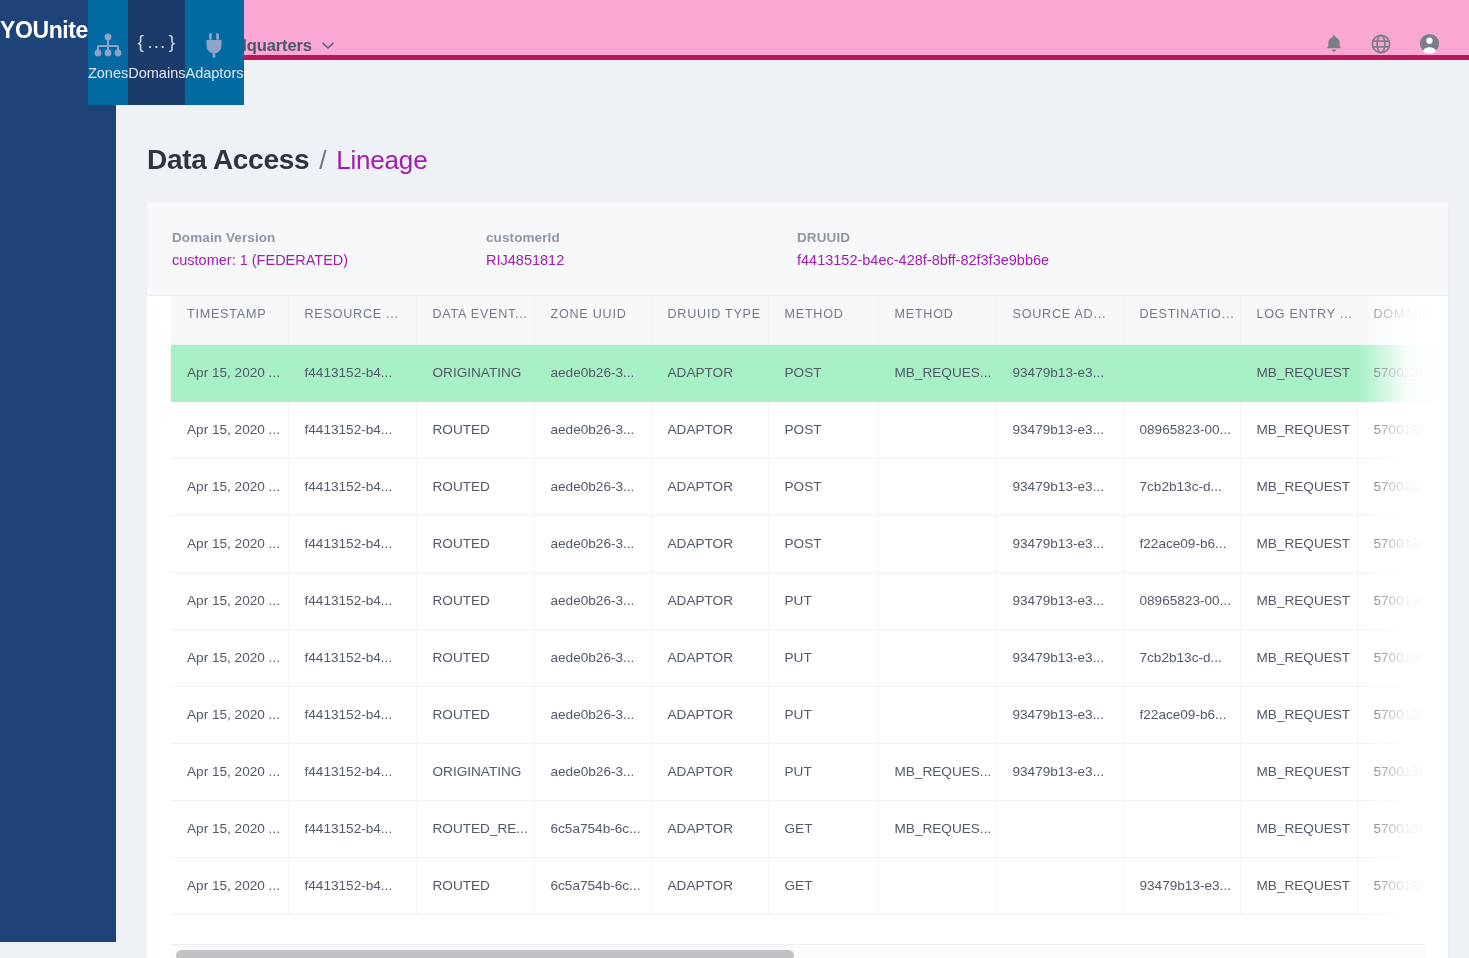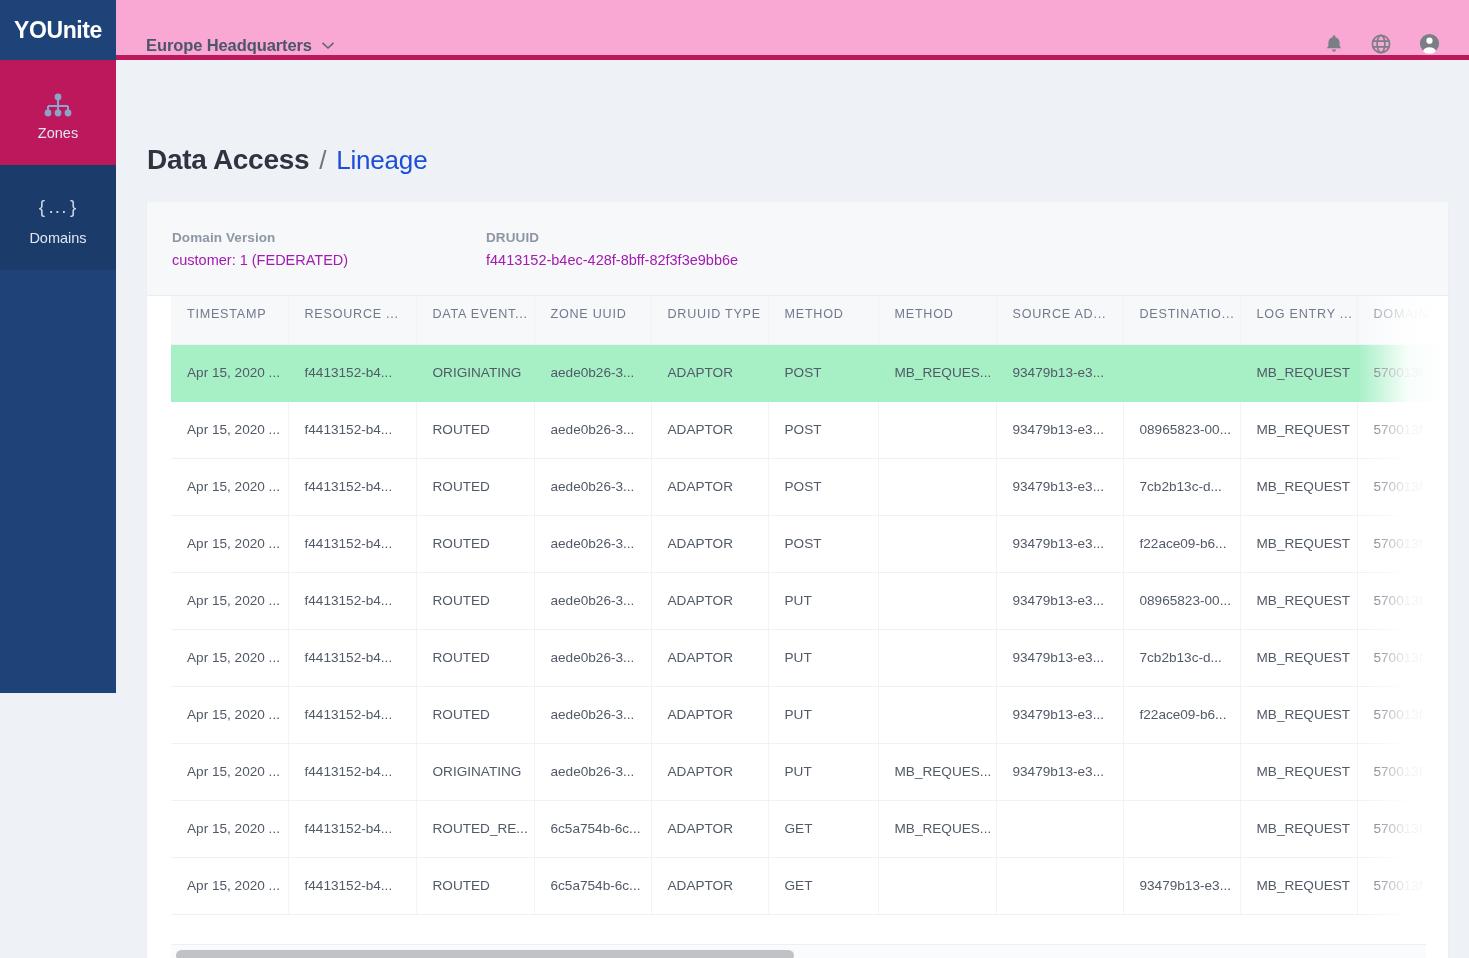--- a/index.html
+++ b/index.html
@@ -9,24 +9,24 @@
     overflow: hidden;
     background: #eef1f6;
     font-family: "Liberation Sans", sans-serif;
     -webkit-font-smoothing: antialiased;
   }
 
   
   #sidebar {
     position: absolute;
     left: 0; top: 0;
-    width: 116px; height: 693px;
+    width: 116px; height: 942px;
     background: #1d4379;
     display: flex;
-    flex-direction: column;
+    flex-direction: row;
     z-index: 20;
   }
   #logo {
     height: 60px;
     display: flex;
     align-items: center;
     justify-content: center;
     background: #1d4379;
     color: #ffffff;
     font-size: 23px;
@@ -37,21 +37,21 @@
   .nav-item {
     height: 105px;
     display: flex;
     flex-direction: column;
     align-items: center;
     justify-content: center;
     color: #dfe6f2;
     font-size: 14.5px;
     cursor: pointer;
     position: relative;
-    background: #be185d;
+    background: #0369a1;
   }
   .nav-item.active { background: #1b3c6b; }
   .nav-item + .nav-item::before {
     content: "";
     position: absolute;
     top: 0; left: 0; right: 0;
     height: 1px;
     background: rgba(255,255,255,0.07);
   }
   .nav-item.active::before,
@@ -279,20 +279,31 @@
     </span>
     <span class="nav-label">Zones</span>
   </div>
 
   <div class="nav-item active">
     <span class="nav-icon" style="font-size:19px;color:#c9d6e8;letter-spacing:1px;align-items:center;">{ ... }</span>
     <span class="nav-label">Domains</span>
   </div>
 
 
+  <div class="nav-item">
+    <span class="nav-icon">
+      <svg width="34" height="28" viewBox="0 0 34 28" fill="currentColor">
+        <rect x="12" y="2" width="2.8" height="7" rx="1.4"></rect>
+        <rect x="19.2" y="2" width="2.8" height="7" rx="1.4"></rect>
+        <path d="M9.5 9 h15 v6 a7.5 7.5 0 0 1 -15 0 z"></path>
+        <rect x="15.6" y="22" width="2.8" height="5" rx="1.4"></rect>
+      </svg>
+    </span>
+    <span class="nav-label">Adaptors</span>
+  </div>
 
   <div id="sidebar-filler"></div>
 </div>
 
 <div id="topbar">
   <div id="org-switcher">
     <span id="org-name">Europe Headquarters</span>
     <span style="display:flex;color:#5b6374;">
       <svg width="14" height="9" viewBox="0 0 14 9" fill="none" stroke="currentColor" stroke-width="1.6">
         <path d="M1.5 1.8 L7 7 L12.5 1.8"></path>
@@ -322,29 +333,33 @@
       </svg>
     </span>
   </div>
 </div>
 
 <div id="main">
 
   <div id="page-title-row">
     <span id="page-title">Data Access</span>
     <span id="page-subtitle">/</span>
-    <span id="page-subtitle" style="font-size:26px;color:#1d4ed8;">Lineage</span>
+    <span id="page-subtitle" style="font-size:26px;color:#a21caf;">Lineage</span>
   </div>
 
   <div id="content-card">
 
     <div id="info-strip">
       <div class="info-field f1">
         <div class="info-label">Domain Version</div>
         <div class="info-value">customer: 1 (FEDERATED)</div>
+      </div>
+      <div class="info-field f2">
+        <div class="info-label">customerId</div>
+        <div class="info-value">RIJ4851812</div>
       </div>
       <div class="info-field">
         <div class="info-label">DRUUID</div>
         <div class="info-value">f4413152-b4ec-428f-8bff-82f3f3e9bb6e</div>
       </div>
     </div>
 
     <div id="table-wrap">
       <div id="table-scroll">
         <table>

